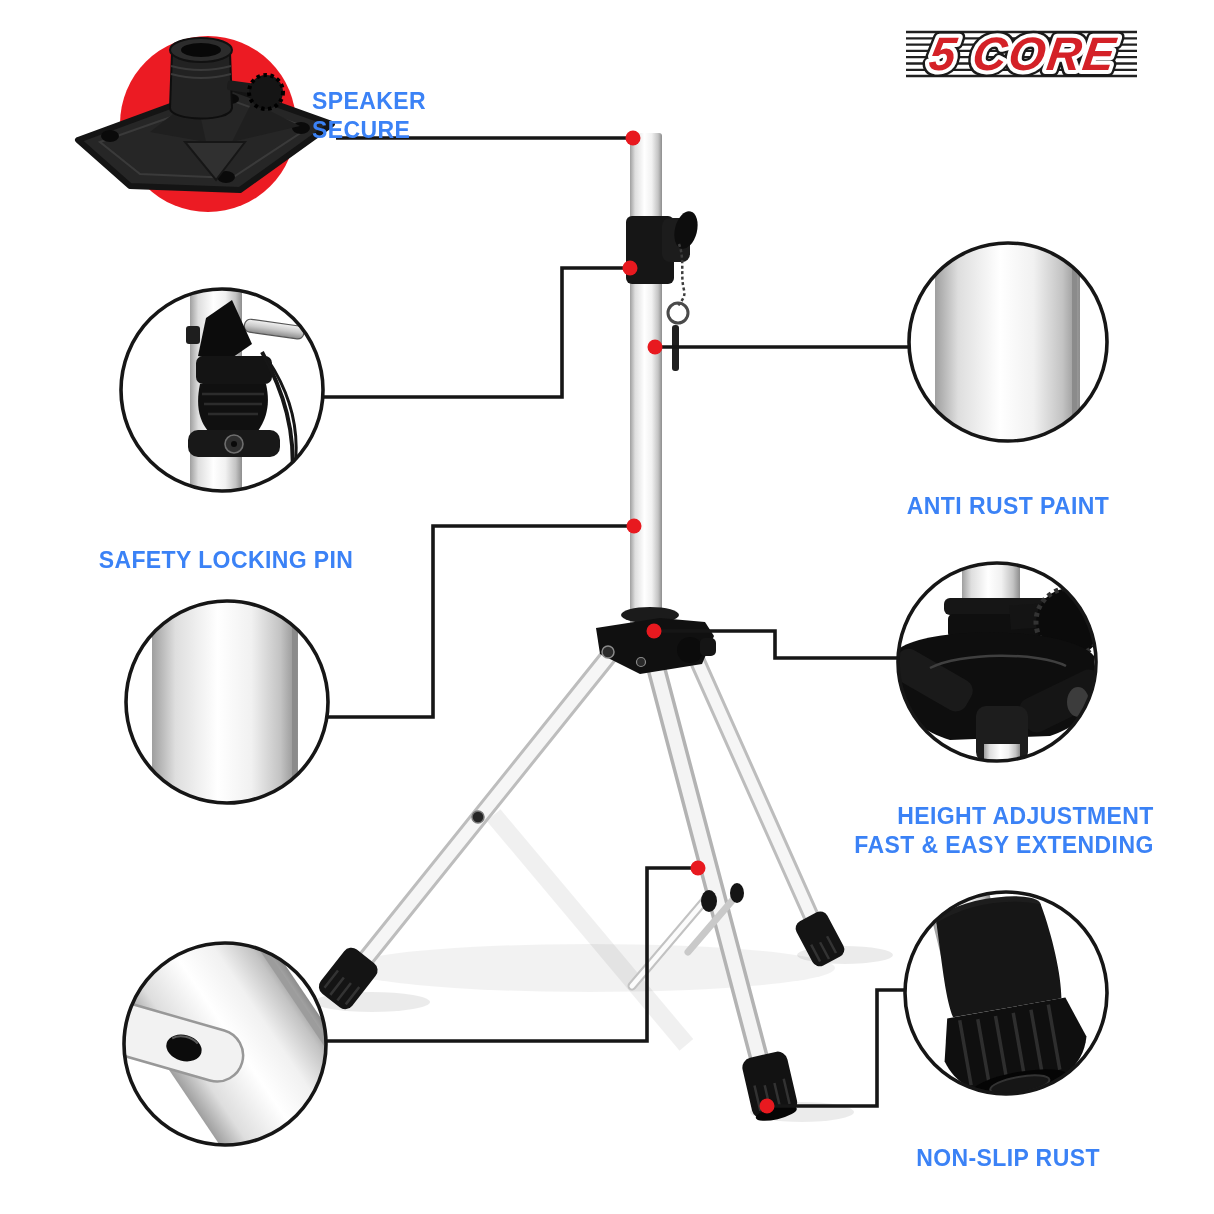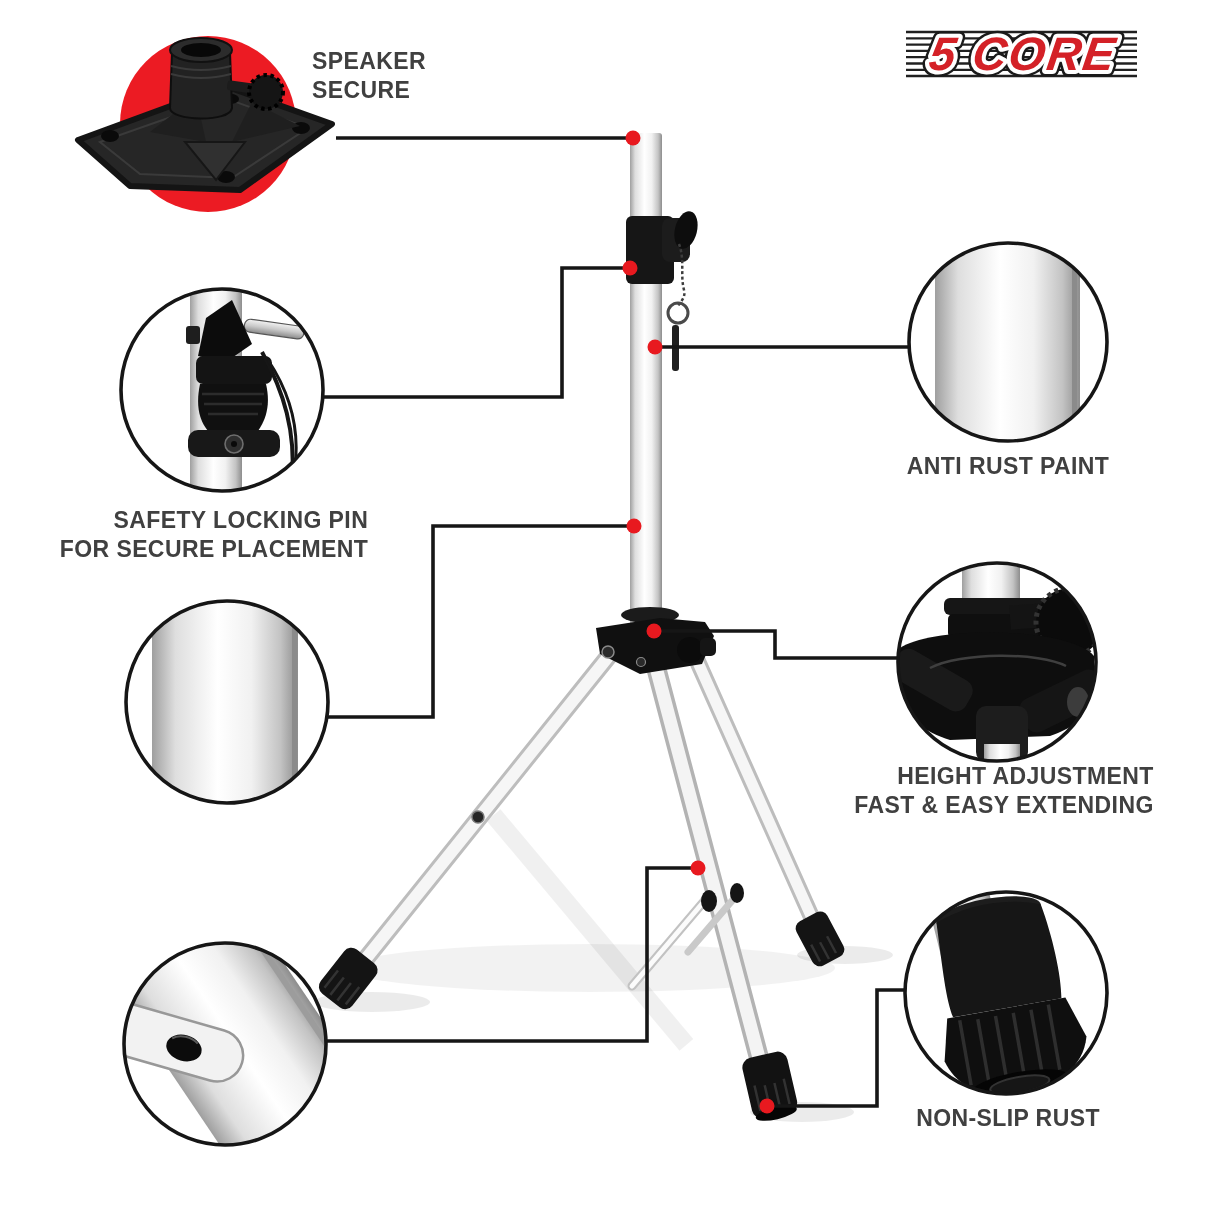--- a/index.html
+++ b/index.html
@@ -1,20 +1,20 @@
 <!DOCTYPE html>
 <html><head>
 <meta charset="utf-8">
 <style>
   html,body{margin:0;padding:0;background:#fff;}
   #stage{position:relative;width:1214px;height:1214px;background:#ffffff;overflow:hidden;
          font-family:"Liberation Sans",sans-serif;}
   #art{position:absolute;left:0;top:0;}
-  .label{position:absolute;font-weight:700;font-size:23px;line-height:29px;color:#404040;
-         text-align:center;letter-spacing:.4px;}
+  .label{position:absolute;font-weight:700;font-size:23px;line-height:29px;color:#3b82f6;
+         text-align:center;letter-spacing:.4px;margin-top:40px;}
   .label.centered{transform:translateX(-50%);text-align:right;}
   .label .ln{display:block;white-space:nowrap;}
 </style>
 </head>
 <body>
 
 <div id="stage">
 
 <svg id="art" width="1214" height="1214" viewBox="0 0 1214 1214">
   <defs>
@@ -279,23 +279,22 @@
       <text x="0" y="0" fill="#d42127">5 CORE</text>
     </g>
   </g>
 </svg>
 
   <div class="label" style="left:312px;top:47px;text-align:left;">
     <span class="ln">SPEAKER</span>
     <span class="ln">SECURE</span>
   </div>
 
-  <div class="label centered" style="left:214px;top:506px;">
+  <div class="label centered" style="left:226px;top:506px;">
     <span class="ln">SAFETY LOCKING PIN</span>
-    <span class="ln">FOR SECURE PLACEMENT</span>
   </div>
 
   <div class="label centered" style="left:227px;top:812px;">
   </div>
 
   <div class="label centered" style="left:1008px;top:452px;">
     <span class="ln">ANTI RUST PAINT</span>
   </div>
 
   <div class="label centered" style="left:1004px;top:762px;">

